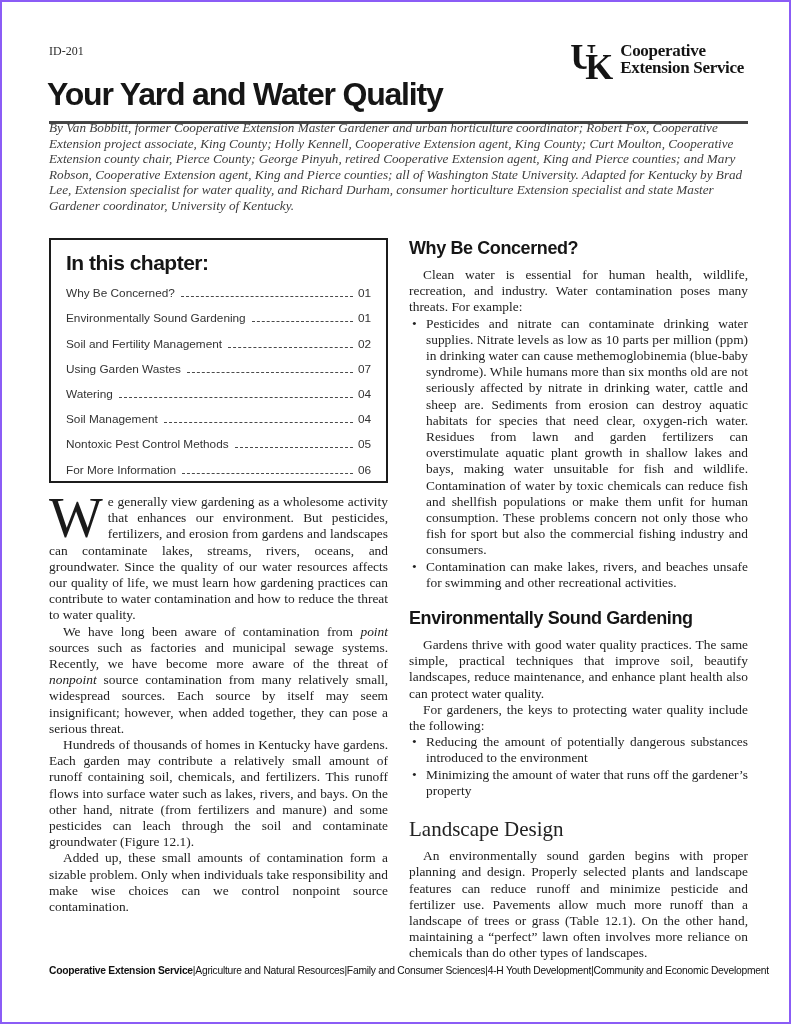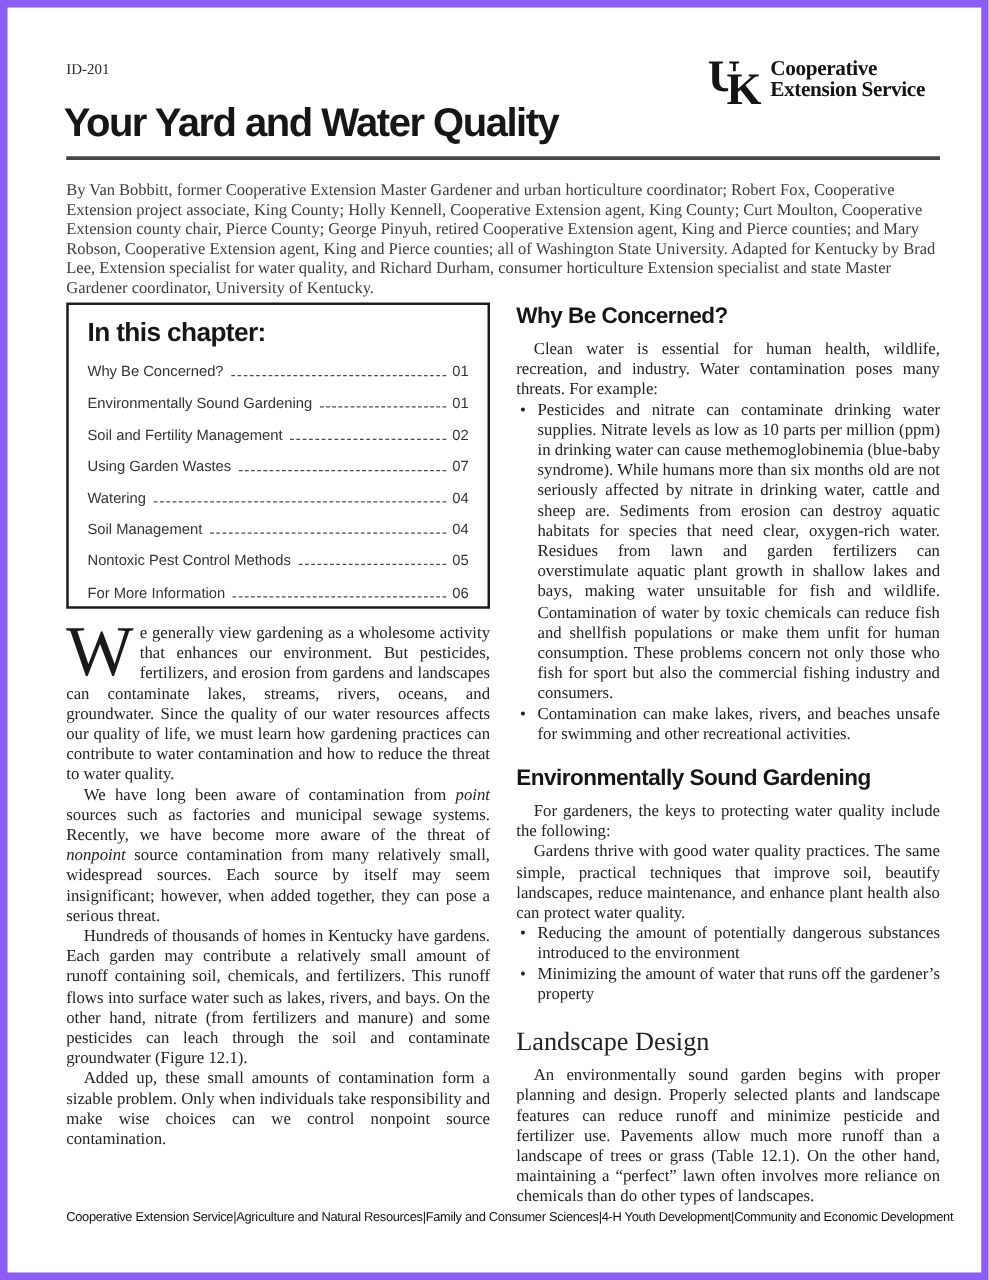--- a/index.html
+++ b/index.html
@@ -1,21 +1,21 @@
 <!DOCTYPE html>
 <html><head>
 <meta charset="utf-8">
 <style>
   * { margin:0; padding:0; box-sizing:border-box; }
   html,body { background:#fff; }
   .page {
     position:relative;
     width:791px; height:1024px;
     background:#fff;
-    border:6px solid #8b5cf6;
+    border:2px solid #8b5cf6;
     overflow:hidden;
     font-family:"Liberation Serif", serif;
     color:#1f1f1f;
   }
   
   .doc-id {
     position:absolute; left:47px; top:42px;
     font-size:12px; color:#2a2a2a;
     font-family:"Liberation Serif", serif;
   }
@@ -41,22 +41,22 @@
     position:absolute; left:45px; top:74px;
     font-family:"Liberation Sans", sans-serif;
     font-weight:bold; font-size:32px; letter-spacing:-1.2px;
     color:#161616; white-space:nowrap;
   }
   .rule {
     position:absolute; left:47px; top:119px; width:699px; height:3px;
     background:#454545;
   }
   .byline {
-    position:absolute; left:47px; top:138px; width:700px;
-    font-size:13.2px; line-height:15.6px; color:#3d3d3d;
+    position:absolute; left:47px; top:118px; width:700px;
+    font-style:italic; font-size:13.2px; line-height:15.6px; color:#3d3d3d;
   }
   
   .columns {
     position:absolute; left:47px; top:236px; width:700px;
     display:flex; gap:21px;
   }
   .col { width:339px; }
   .body-text { font-size:13.4px; line-height:16.2px; text-align:justify; color:#222; }
   .body-text p.indent { text-indent:14px; }
   
@@ -110,21 +110,21 @@
     position:absolute; left:3px; top:0;
   }
   
   .footer {
     position:absolute; left:47px; top:963px; width:699px;
     display:flex; justify-content:space-between; align-items:baseline;
     font-family:"Liberation Sans", sans-serif;
     font-size:10.3px; letter-spacing:-0.25px; color:#111;
     white-space:nowrap;
   }
-  .footer .lead { font-weight:normal; }
+  .footer .lead { font-weight:bold; }
 </style>
 </head>
 <body>
 
 <div class="page">
 
   <div class="doc-id">ID-201</div>
 
   <div class="logo">
     <div class="uk-mark">
@@ -203,22 +203,22 @@
 
       <div class="h-sans">Why Be Concerned?</div>
       <div class="body-text">
         <p class="indent">Clean water is essential for human health, wildlife, recreation, and industry. Water contamination poses many threats. For example:</p>
         <p class="bullet">Pesticides and nitrate can contaminate drinking water supplies. Nitrate levels as low as 10 parts per million (ppm) in drinking water can cause methemoglobinemia (blue-baby syndrome). While humans more than six months old are not seriously affected by nitrate in drinking water, cattle and sheep are. Sediments from erosion can destroy aquatic habitats for species that need clear, oxygen-rich water. Residues from lawn and garden fertilizers can overstimulate aquatic plant growth in shallow lakes and bays, making water unsuitable for fish and wildlife. Contamination of water by toxic chemicals can reduce fish and shellfish populations or make them unfit for human consumption. These problems concern not only those who fish for sport but also the commercial fishing industry and consumers.</p>
         <p class="bullet">Contamination can make lakes, rivers, and beaches unsafe for swimming and other recreational activities.</p>
       </div>
 
       <div class="h-sans spaced">Environmentally Sound Gardening</div>
       <div class="body-text">
+        <p class="indent">Gardens thrive with good water quality practices. The same simple, practical techniques that improve soil, beautify landscapes, reduce maintenance, and enhance plant health also can protect water quality.</p>
         <p class="indent">For gardeners, the keys to protecting water quality include the following:</p>
-        <p class="indent">Gardens thrive with good water quality practices. The same simple, practical techniques that improve soil, beautify landscapes, reduce maintenance, and enhance plant health also can protect water quality.</p>
         <p class="bullet">Reducing the amount of potentially dangerous substances introduced to the environment</p>
         <p class="bullet">Minimizing the amount of water that runs off the gardener’s property</p>
       </div>
 
       <div class="h-serif">Landscape Design</div>
       <div class="body-text">
         <p class="indent">An environmentally sound garden begins with proper planning and design. Properly selected plants and landscape features can reduce runoff and minimize pesticide and fertilizer use. Pavements allow much more runoff than a landscape of trees or grass (Table 12.1). On the other hand, maintaining a “perfect” lawn often involves more reliance on chemicals than do other types of landscapes.</p>
       </div>
     </div>
   </div>

